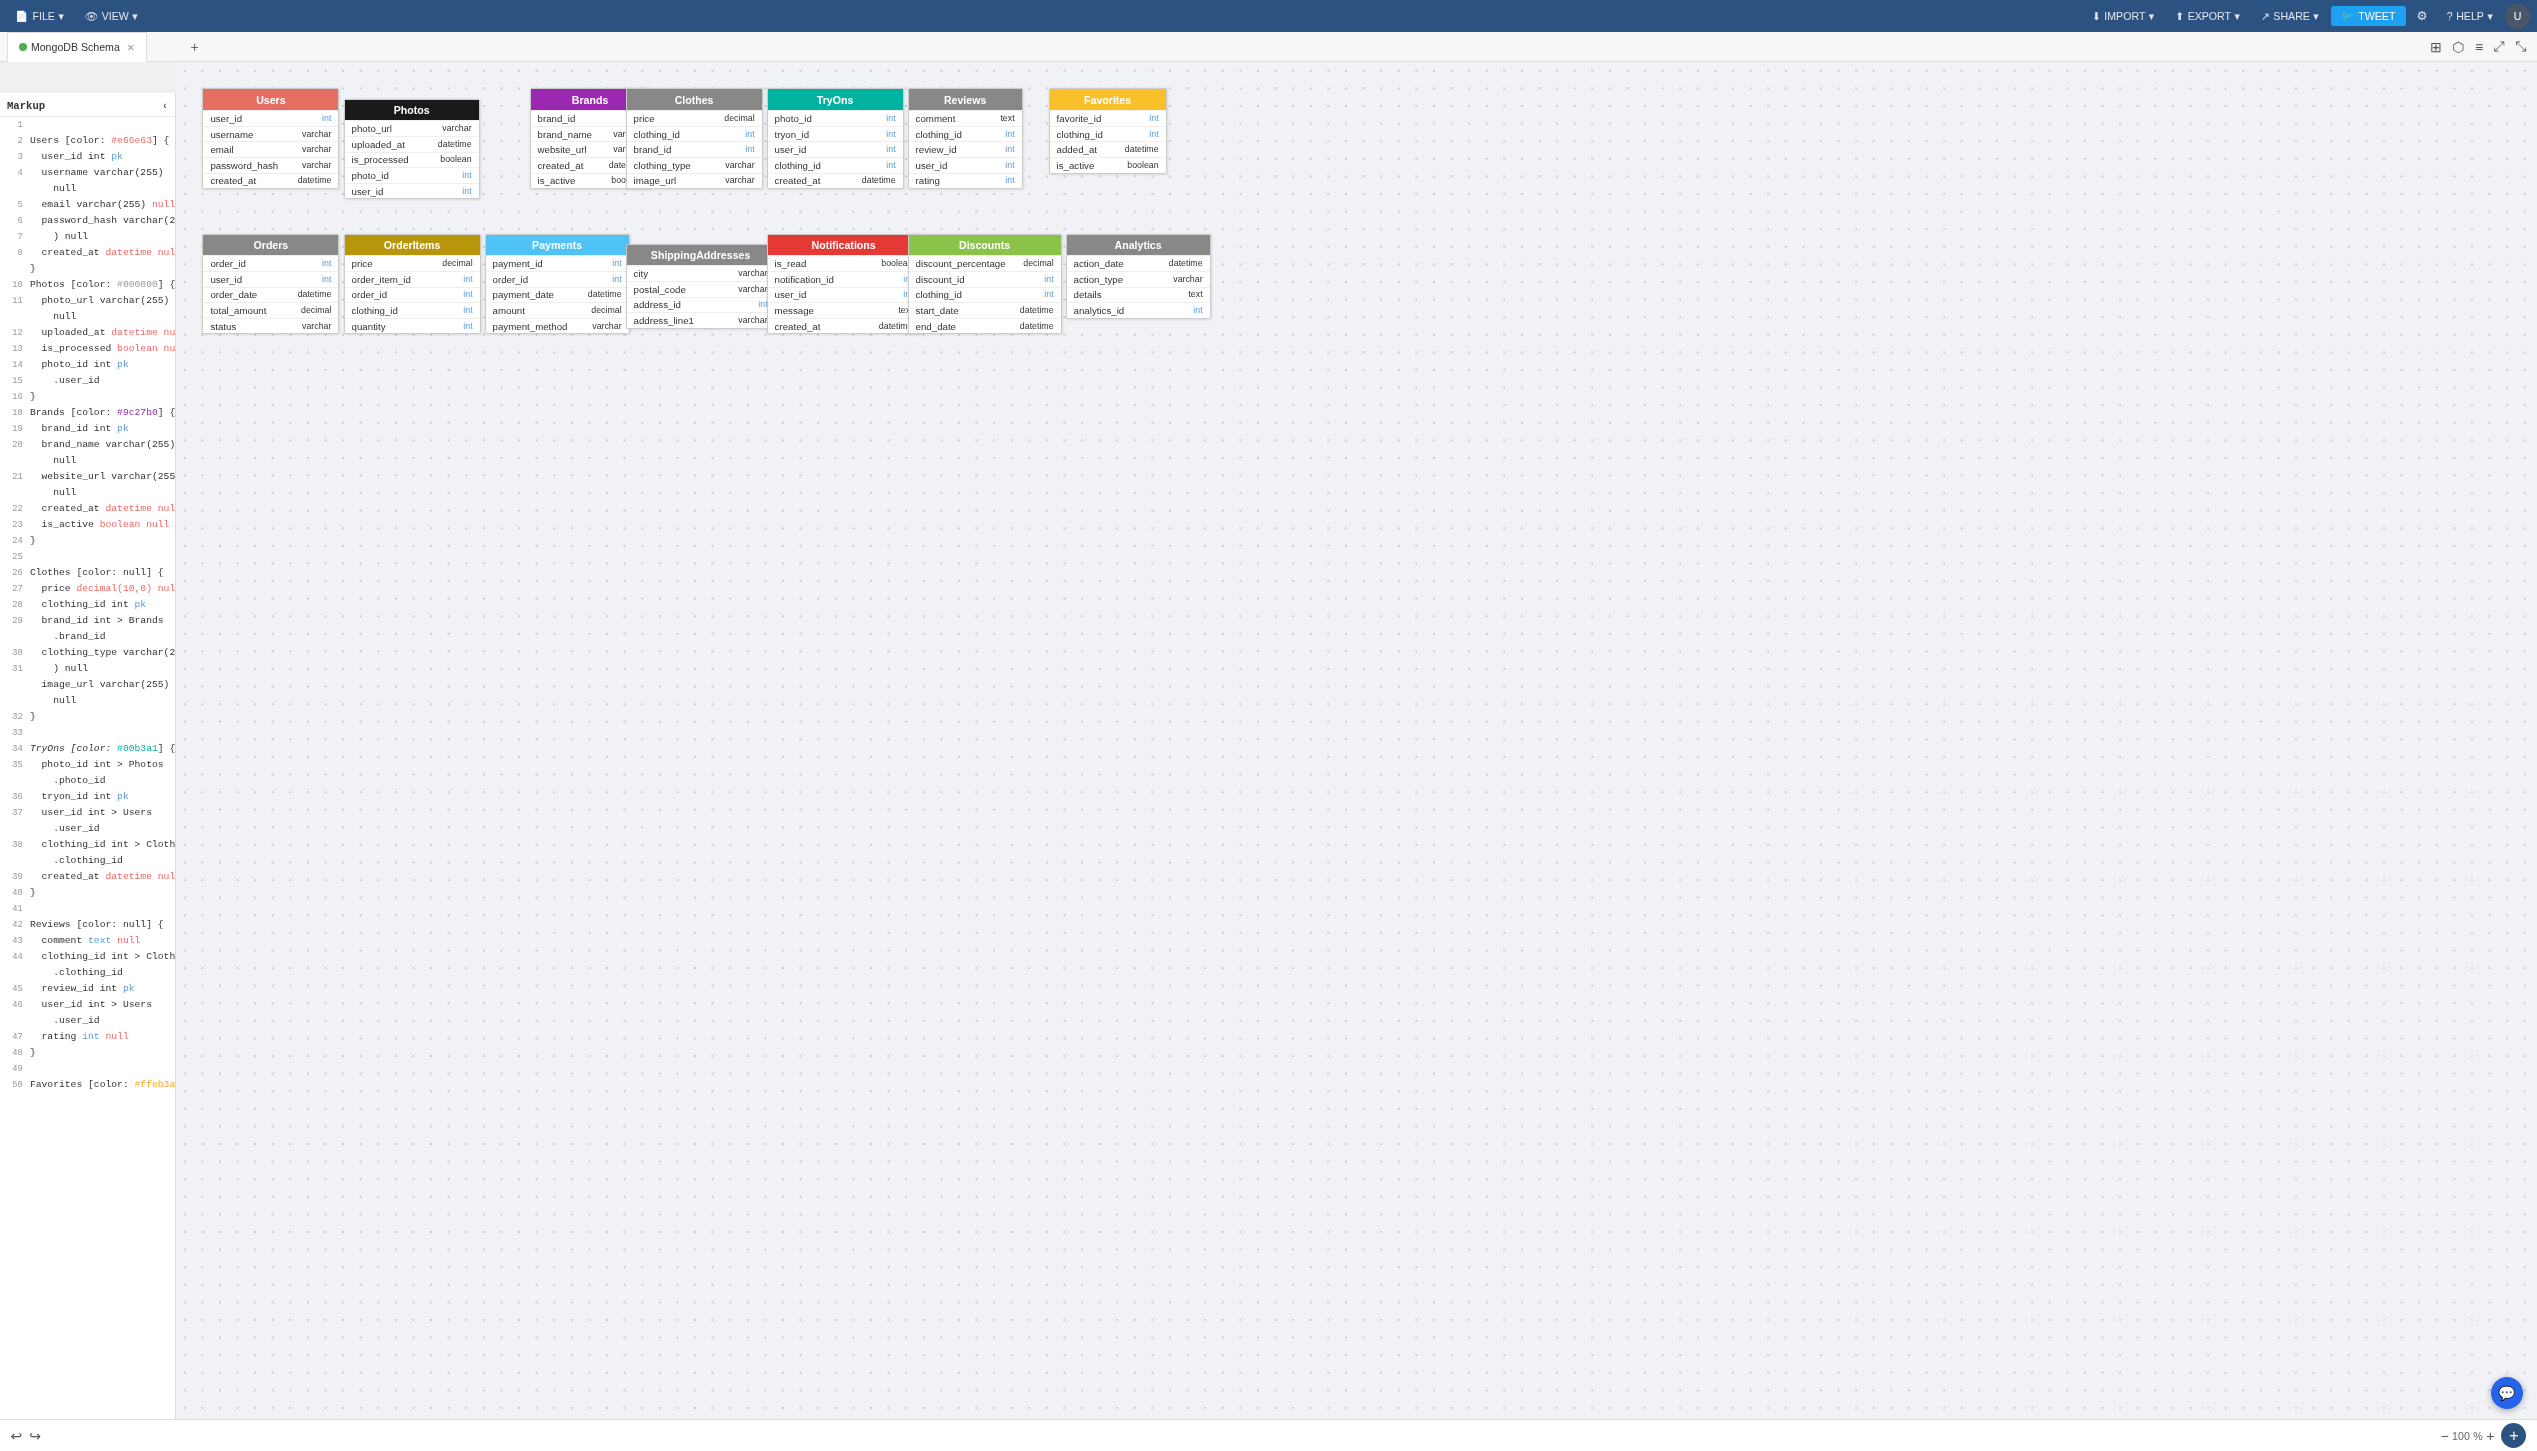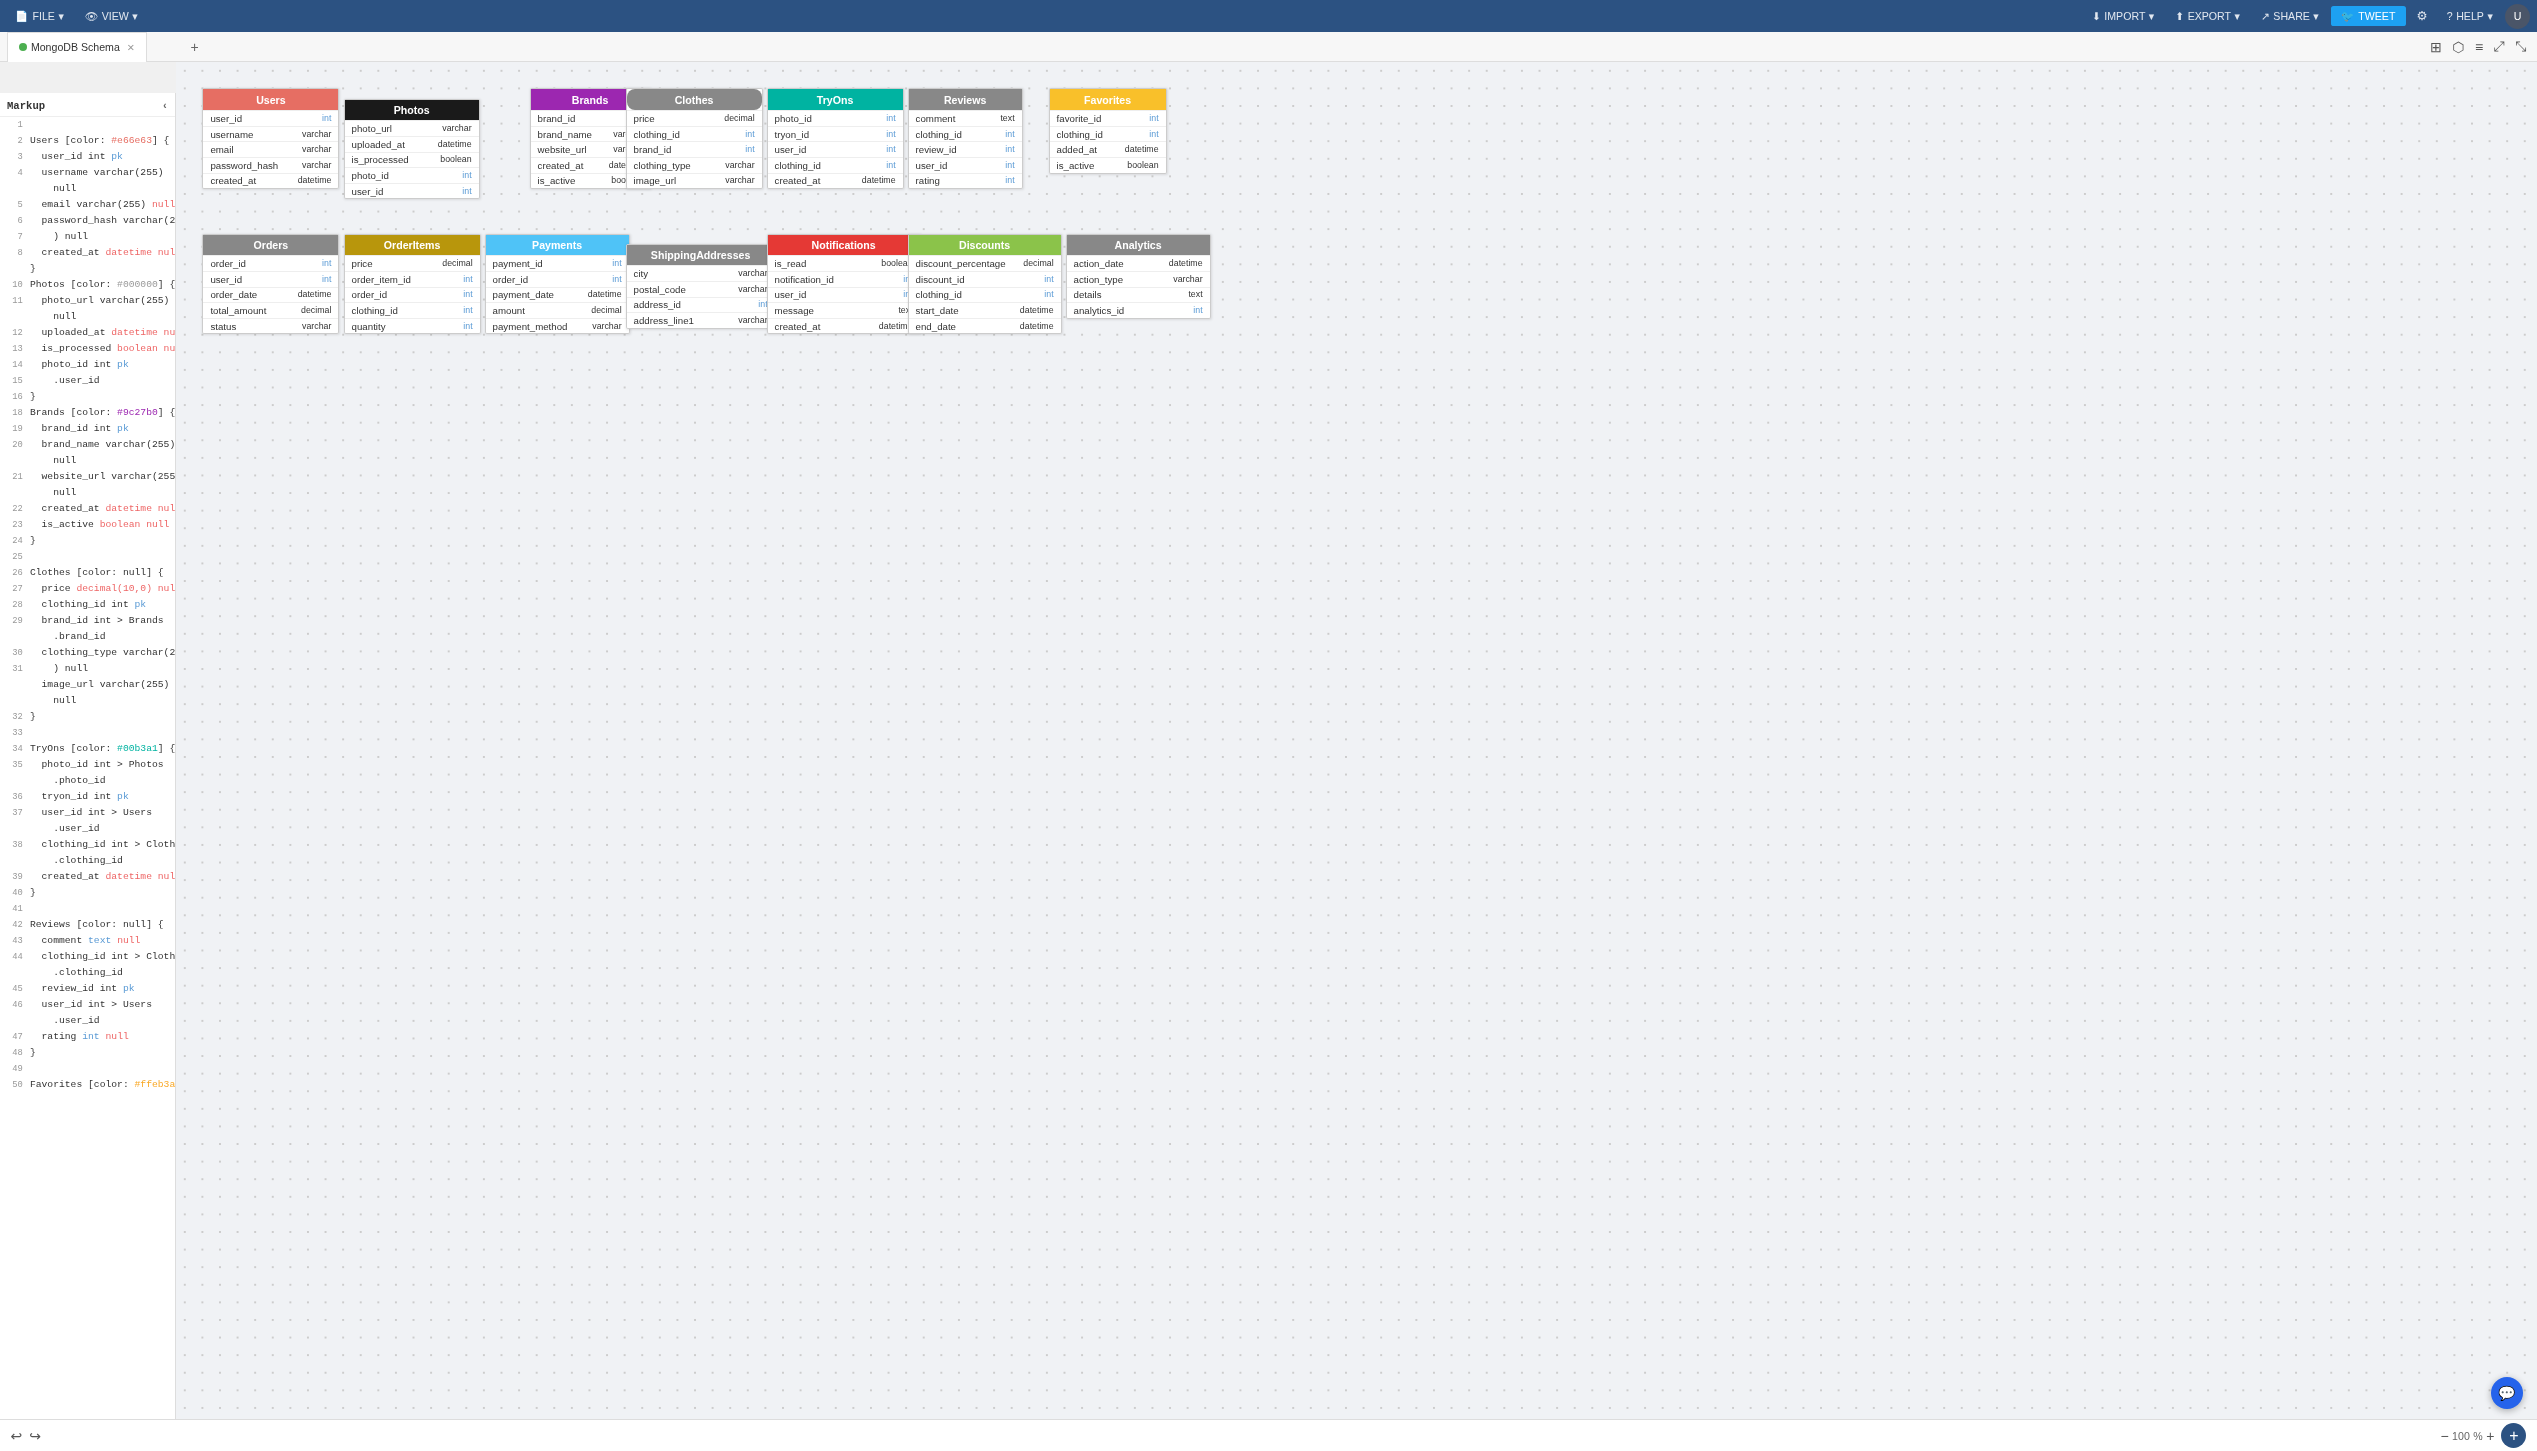--- a/index.html
+++ b/index.html
@@ -314,21 +314,21 @@
         <div class="code-line"><span class="line-num">27</span><span class="code-content">  price <span style="color:#e66;">decimal(10,0) null</span></span></div>
         <div class="code-line"><span class="line-num">28</span><span class="code-content">  clothing_id int <span style="color:#5b9bd5">pk</span></span></div>
         <div class="code-line"><span class="line-num">29</span><span class="code-content">  brand_id int &gt; Brands</span></div>
         <div class="code-line"><span class="line-num"></span><span class="code-content">    .brand_id</span></div>
         <div class="code-line"><span class="line-num">30</span><span class="code-content">  clothing_type varchar(255</span></div>
         <div class="code-line"><span class="line-num">31</span><span class="code-content">    ) null</span></div>
         <div class="code-line"><span class="line-num"></span><span class="code-content">  image_url varchar(255)</span></div>
         <div class="code-line"><span class="line-num"></span><span class="code-content">    null</span></div>
         <div class="code-line"><span class="line-num">32</span><span class="code-content">}</span></div>
         <div class="code-line"><span class="line-num">33</span><span class="code-content"></span></div>
-        <div class="code-line"><span class="line-num">34</span><span class="code-content"><span style="color: rgb(51, 51, 51);">TryOns [color: </span><span style="color: rgb(0, 179, 161);">#00b3a1</span><span style="color: rgb(51, 51, 51);">] {</span></span></div>
+        <div class="code-line"><span class="line-num">34</span><span class="code-content"><span style="color: rgb(51, 51, 51); font-style: italic;">TryOns [color: </span><span style="color: rgb(0, 179, 161);">#00b3a1</span><span style="color: rgb(51, 51, 51);">] {</span></span></div>
         <div class="code-line"><span class="line-num">35</span><span class="code-content">  photo_id int &gt; Photos</span></div>
         <div class="code-line"><span class="line-num"></span><span class="code-content">    .photo_id</span></div>
         <div class="code-line"><span class="line-num">36</span><span class="code-content">  tryon_id int <span style="color:#5b9bd5">pk</span></span></div>
         <div class="code-line"><span class="line-num">37</span><span class="code-content">  user_id int &gt; Users</span></div>
         <div class="code-line"><span class="line-num"></span><span class="code-content">    .user_id</span></div>
         <div class="code-line"><span class="line-num">38</span><span class="code-content">  clothing_id int &gt; Clothes</span></div>
         <div class="code-line"><span class="line-num"></span><span class="code-content">    .clothing_id</span></div>
         <div class="code-line"><span class="line-num">39</span><span class="code-content">  created_at <span style="color:#e66;">datetime null</span></span></div>
         <div class="code-line"><span class="line-num">40</span><span class="code-content">}</span></div>
         <div class="code-line"><span class="line-num">41</span><span class="code-content"></span></div>
@@ -412,21 +412,21 @@
           <div class="db-row">
             <span class="db-col-name">created_at</span>
             <span class="db-col-type datetime">datetime</span>
           </div>
           <div class="db-row">
             <span class="db-col-name">is_active</span>
             <span class="db-col-type boolean">boolean</span>
           </div>
         </div>
         <div class="db-table" style="left: 432px; top: 8.8px; width: 137px;">
-          <div class="db-table-header" style="background: rgb(136, 136, 136); border-radius: 8px;">Clothes</div>
+          <div class="db-table-header" style="background: rgb(136, 136, 136);">Clothes</div>
           <div class="db-row">
             <span class="db-col-name">price</span>
             <span class="db-col-type decimal">decimal</span>
           </div>
           <div class="db-row">
             <span class="db-col-name">clothing_id</span>
             <span class="db-col-type int" style="color: rgb(91, 155, 213);">int</span>
           </div>
           <div class="db-row">
             <span class="db-col-name">brand_id</span>

